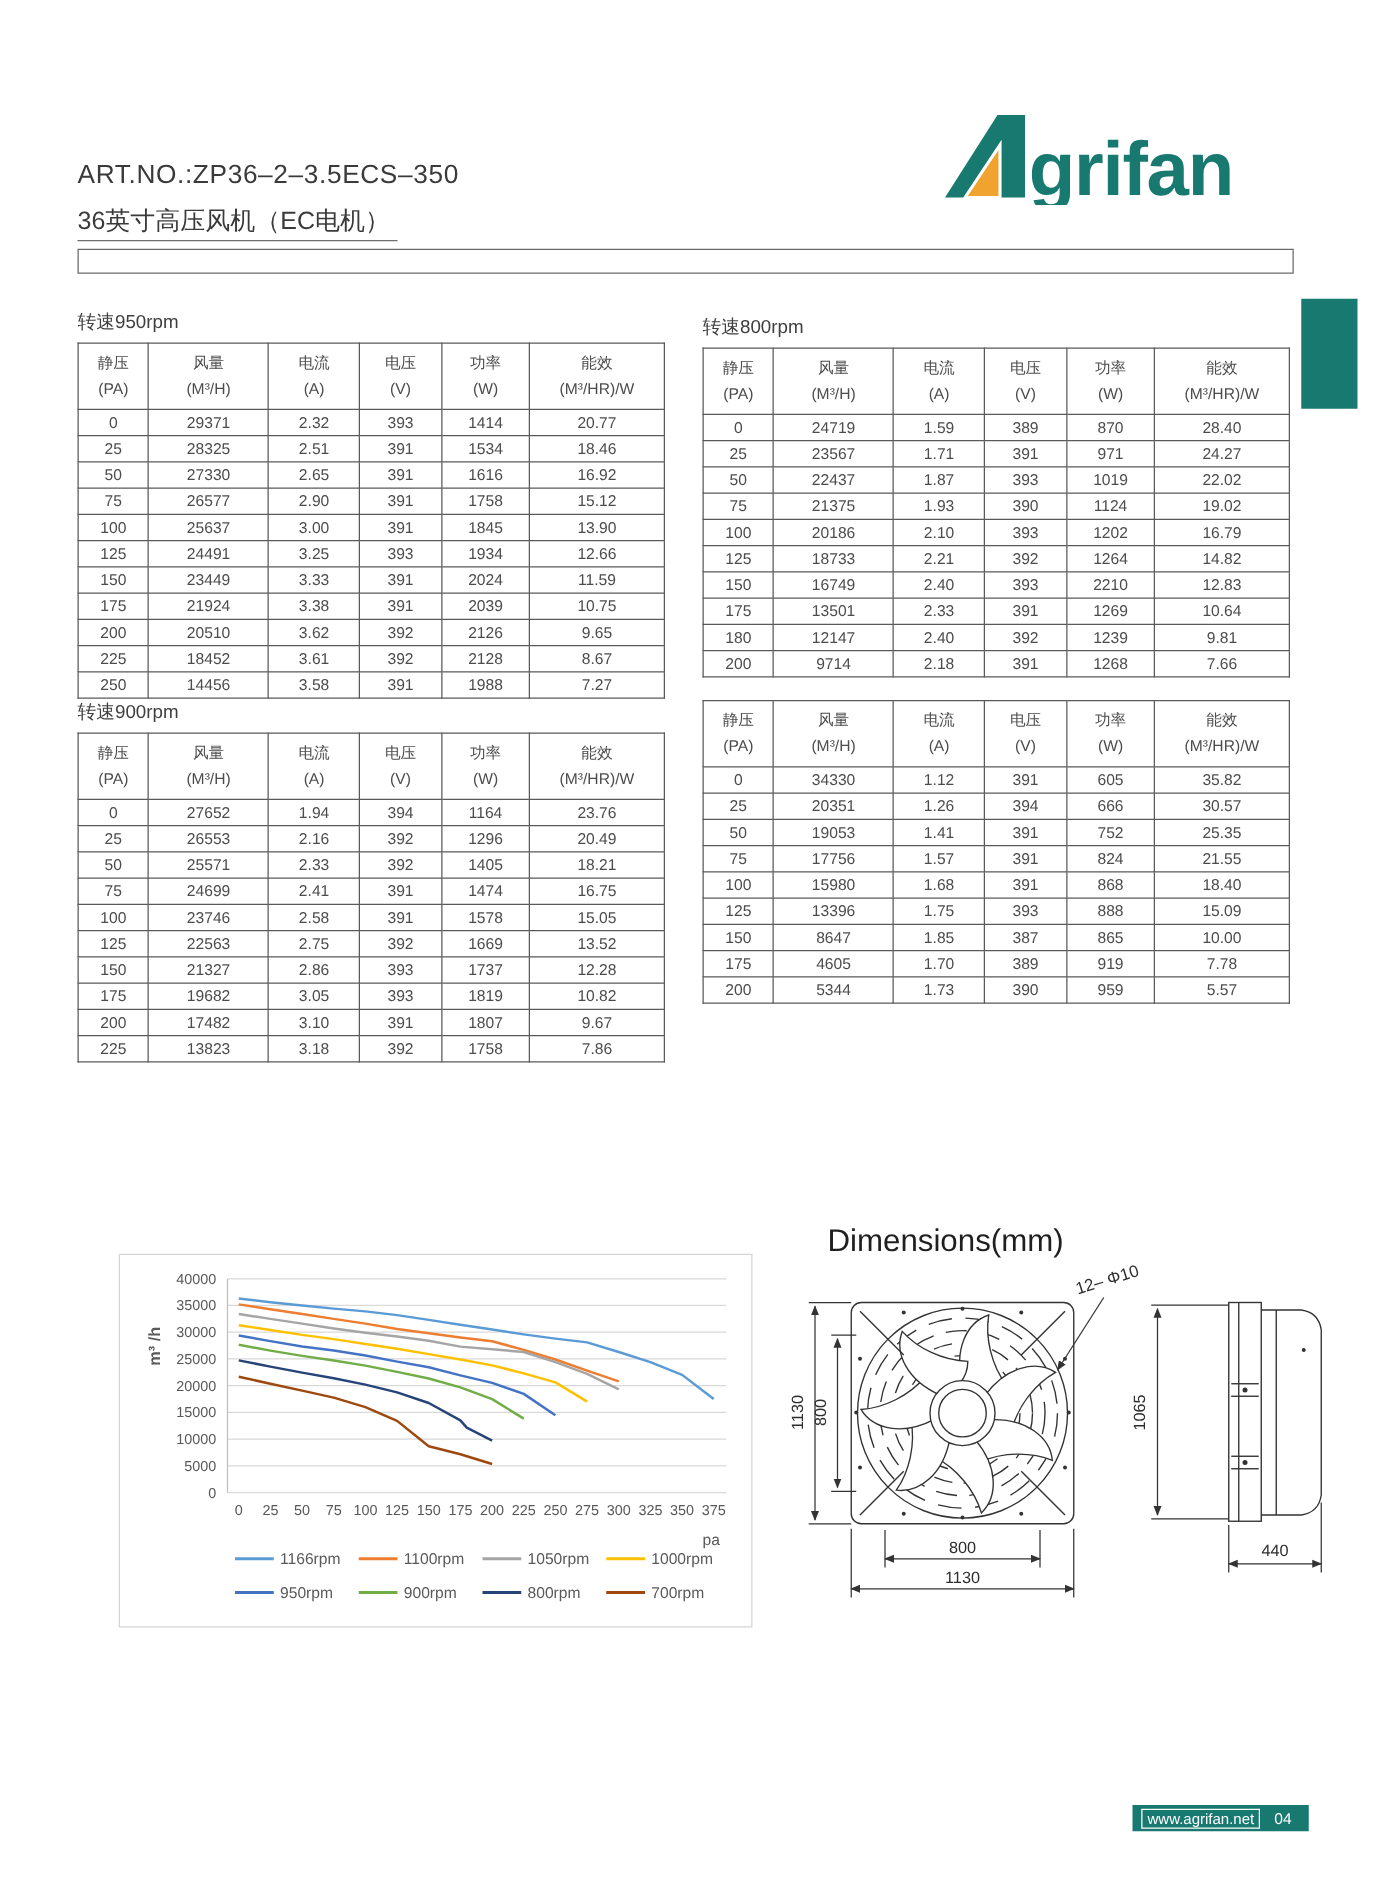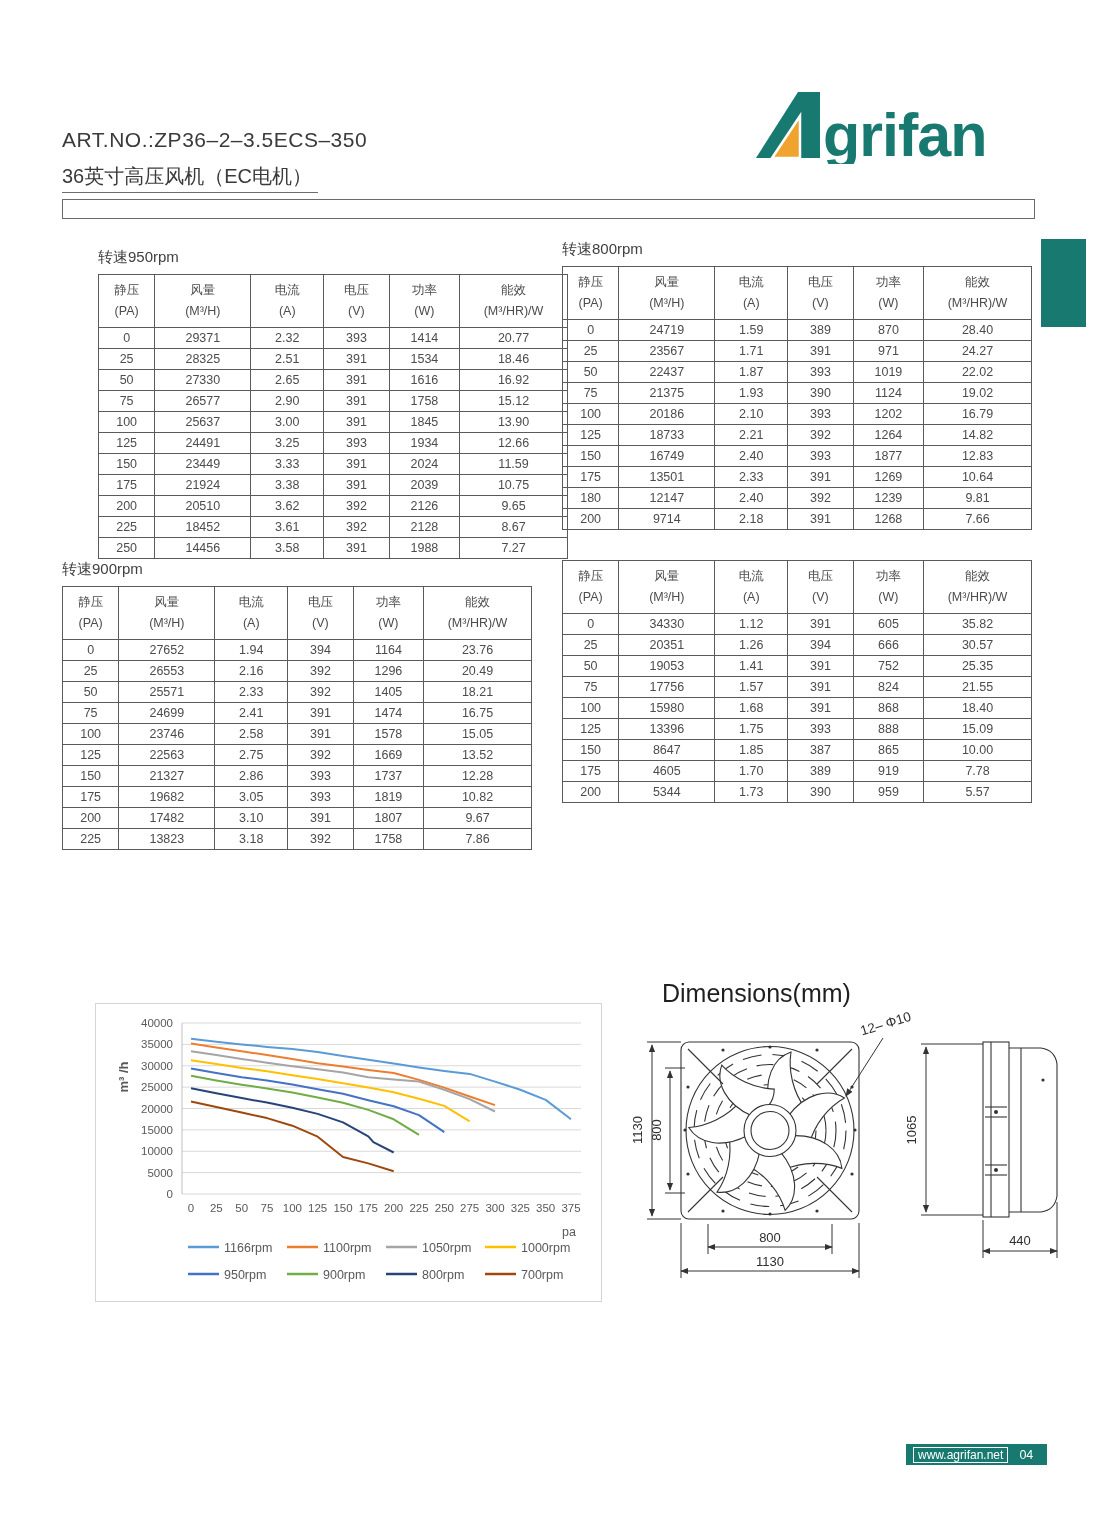--- a/index.html
+++ b/index.html
@@ -52,21 +52,21 @@
 <div class="abs header-box"></div>
 
 <svg class="abs" style="left:752px;top:86px;" width="272" height="78" viewBox="0 0 272 78">
   <polygon points="4,72 46,6 68,6 68,72" fill="#17796F"></polygon>
   <polygon points="20,72 48,30 48,72" fill="#F0A32F" stroke="#ffffff" stroke-width="2.5"></polygon>
   <text x="71" y="70" font-size="61" font-weight="bold" fill="#17796F" letter-spacing="-1">grifan</text>
 </svg>
 
 <div class="abs side-tab" style="background:#17796F;"></div>
 
-<div class="abs table-block" style="left:62px;top:248px;margin-left:36px;">
+<div class="abs table-block" style="left:62px;top:248px;">
   <div class="tbl-title">转速950rpm</div>
   <div>
       <table class="rpm">
         <colgroup>
           <col style="width: 12%;">
           <col style="width: 20.5%;">
           <col style="width: 15.5%;">
           <col style="width: 14%;">
           <col style="width: 15%;">
           <col style="width: 23%;">
@@ -185,21 +185,21 @@
             <td>14456</td>
             <td>3.58</td>
             <td>391</td>
             <td>1988</td>
             <td>7.27</td>
           </tr>
         </tbody>
       </table>
     </div>
 </div>
-<div class="abs table-block" style="left:562px;top:240px;">
+<div class="abs table-block" style="left:562px;top:252px;">
   <div class="tbl-title">转速800rpm</div>
   <div>
       <table class="rpm">
         <colgroup>
           <col style="width: 12%;">
           <col style="width: 20.5%;">
           <col style="width: 15.5%;">
           <col style="width: 14%;">
           <col style="width: 15%;">
           <col style="width: 23%;">
@@ -279,21 +279,21 @@
             <td>2.21</td>
             <td>392</td>
             <td>1264</td>
             <td>14.82</td>
           </tr>
           <tr>
             <td>150</td>
             <td>16749</td>
             <td>2.40</td>
             <td>393</td>
-            <td>1877</td>
+            <td>2210</td>
             <td>12.83</td>
           </tr>
           <tr>
             <td>175</td>
             <td>13501</td>
             <td>2.33</td>
             <td>391</td>
             <td>1269</td>
             <td>10.64</td>
           </tr>

